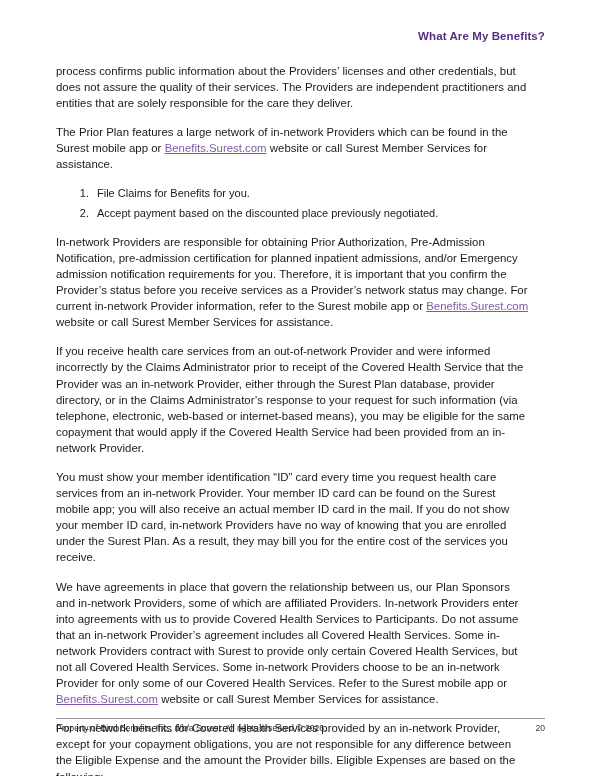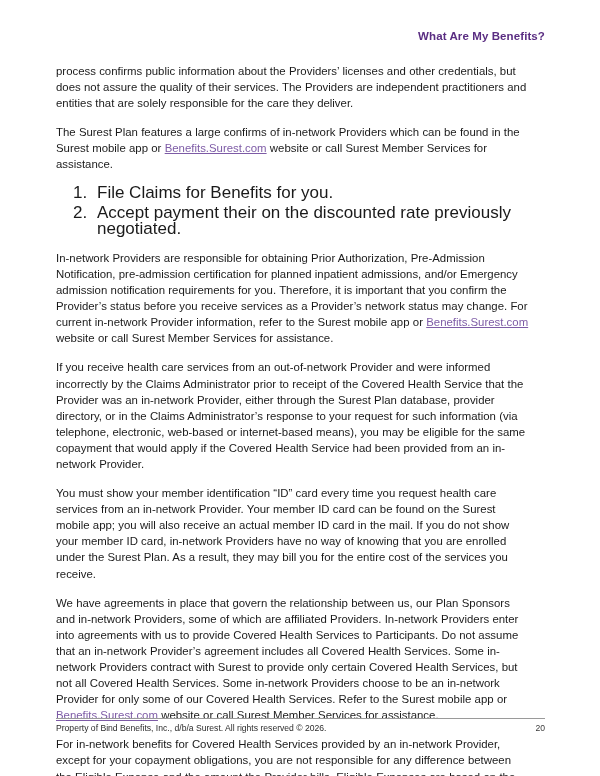--- a/index.html
+++ b/index.html
@@ -58,21 +58,21 @@
     margin-bottom: 7px;
   }
 
   a.doclink {
     color: #7d5ba6;
   }
 
   ol.numlist {
     margin: 12px 0 13px 0;
     padding: 0 0 0 36px;
-    font-size: 17px;
+    font-size: 11px;
     line-height: 16.1px;
     color: #1a1a1a;
   }
   ol.numlist > li {
     margin: 0 0 4px 0;
     padding-left: 5px;
   }
 
   ul.bullist {
     margin: 4px 0 0 0;
@@ -114,26 +114,26 @@
 <body>
 
 <div class="page">
 
   <div class="page-header">What Are My Benefits?</div>
 
   <div class="content">
 
     <p class="para">process confirms public information about the Providers’ licenses and other credentials, but does not assure the quality of their services. The Providers are independent practitioners and entities that are solely responsible for the care they deliver.</p>
 
-    <p class="para tight"><span>The Surest Plan features a large confirms of in-network Providers which can be found in the Surest mobile app or </span><a class="doclink" href="#">Benefits.Surest.com</a><span> website or call Surest Member Services for assistance.</span></p>
+    <p class="para tight"><span>The Prior Plan features a large network of in-network Providers which can be found in the Surest mobile app or </span><a class="doclink" href="#">Benefits.Surest.com</a><span> website or call Surest Member Services for assistance.</span></p>
 
 
     <ol class="numlist">
       <li>File Claims for Benefits for you.</li>
-      <li>Accept payment their on the discounted rate previously negotiated.</li>
+      <li>Accept payment based on the discounted place previously negotiated.</li>
     </ol>
 
     <p class="para"><span>In-network Providers are responsible for obtaining Prior Authorization, Pre-Admission Notification, pre-admission certification for planned inpatient admissions, and/or Emergency admission notification requirements for you. Therefore, it is important that you confirm the Provider’s status before you receive services as a Provider’s network status may change. For current in-network Provider information, refer to the Surest mobile app or </span><a class="doclink" href="#">Benefits.Surest.com</a><span> website or call Surest Member Services for assistance.</span></p>
 
     <p class="para">If you receive health care services from an out-of-network Provider and were informed incorrectly by the Claims Administrator prior to receipt of the Covered Health Service that the Provider was an in-network Provider, either through the Surest Plan database, provider directory, or in the Claims Administrator’s response to your request for such information (via telephone, electronic, web-based or internet-based means), you may be eligible for the same copayment that would apply if the Covered Health Service had been provided from an in-network Provider.</p>
 
     <p class="para">You must show your member identification “ID” card every time you request health care services from an in-network Provider. Your member ID card can be found on the Surest mobile app; you will also receive an actual member ID card in the mail. If you do not show your member ID card, in-network Providers have no way of knowing that you are enrolled under the Surest Plan. As a result, they may bill you for the entire cost of the services you receive.</p>
 
     <p class="para"><span>We have agreements in place that govern the relationship between us, our Plan Sponsors and in-network Providers, some of which are affiliated Providers. In-network Providers enter into agreements with us to provide Covered Health Services to Participants. Do not assume that an in-network Provider’s agreement includes all Covered Health Services. Some in-network Providers contract with Surest to provide only certain Covered Health Services, but not all Covered Health Services. Some in-network Providers choose to be an in-network Provider for only some of our Covered Health Services. Refer to the Surest mobile app or </span><a class="doclink" href="#">Benefits.Surest.com</a><span> website or call Surest Member Services for assistance.</span></p>
 

